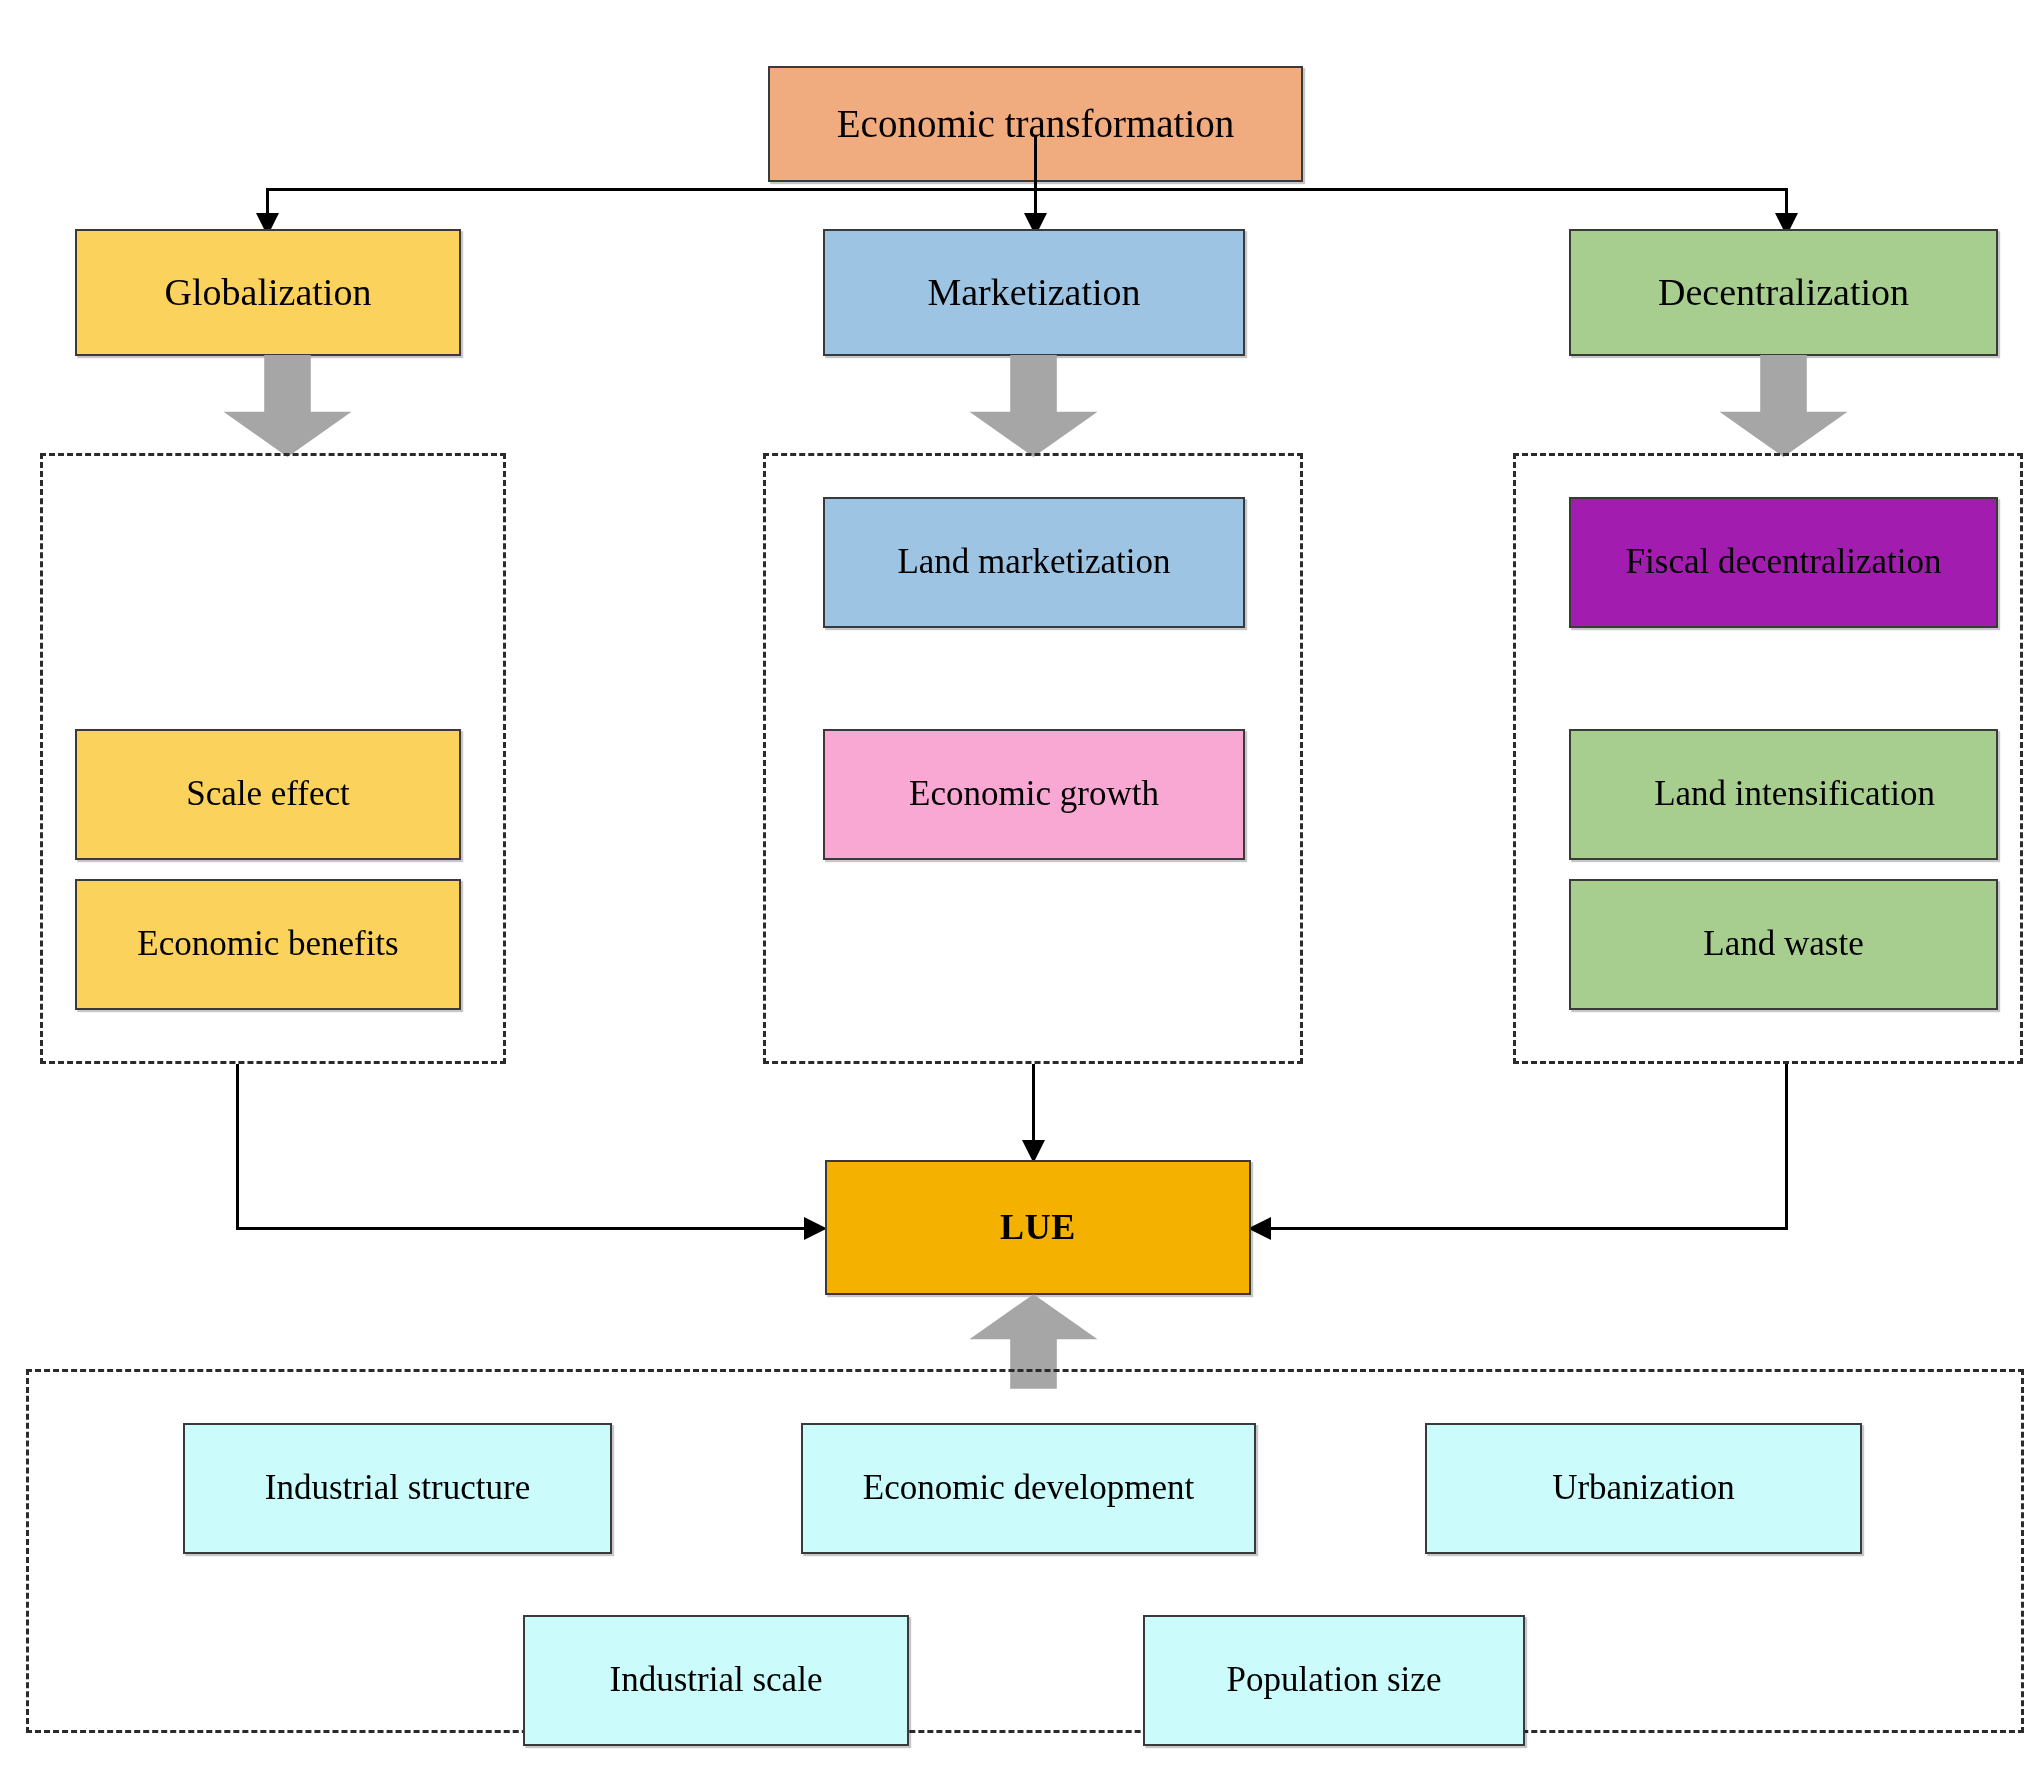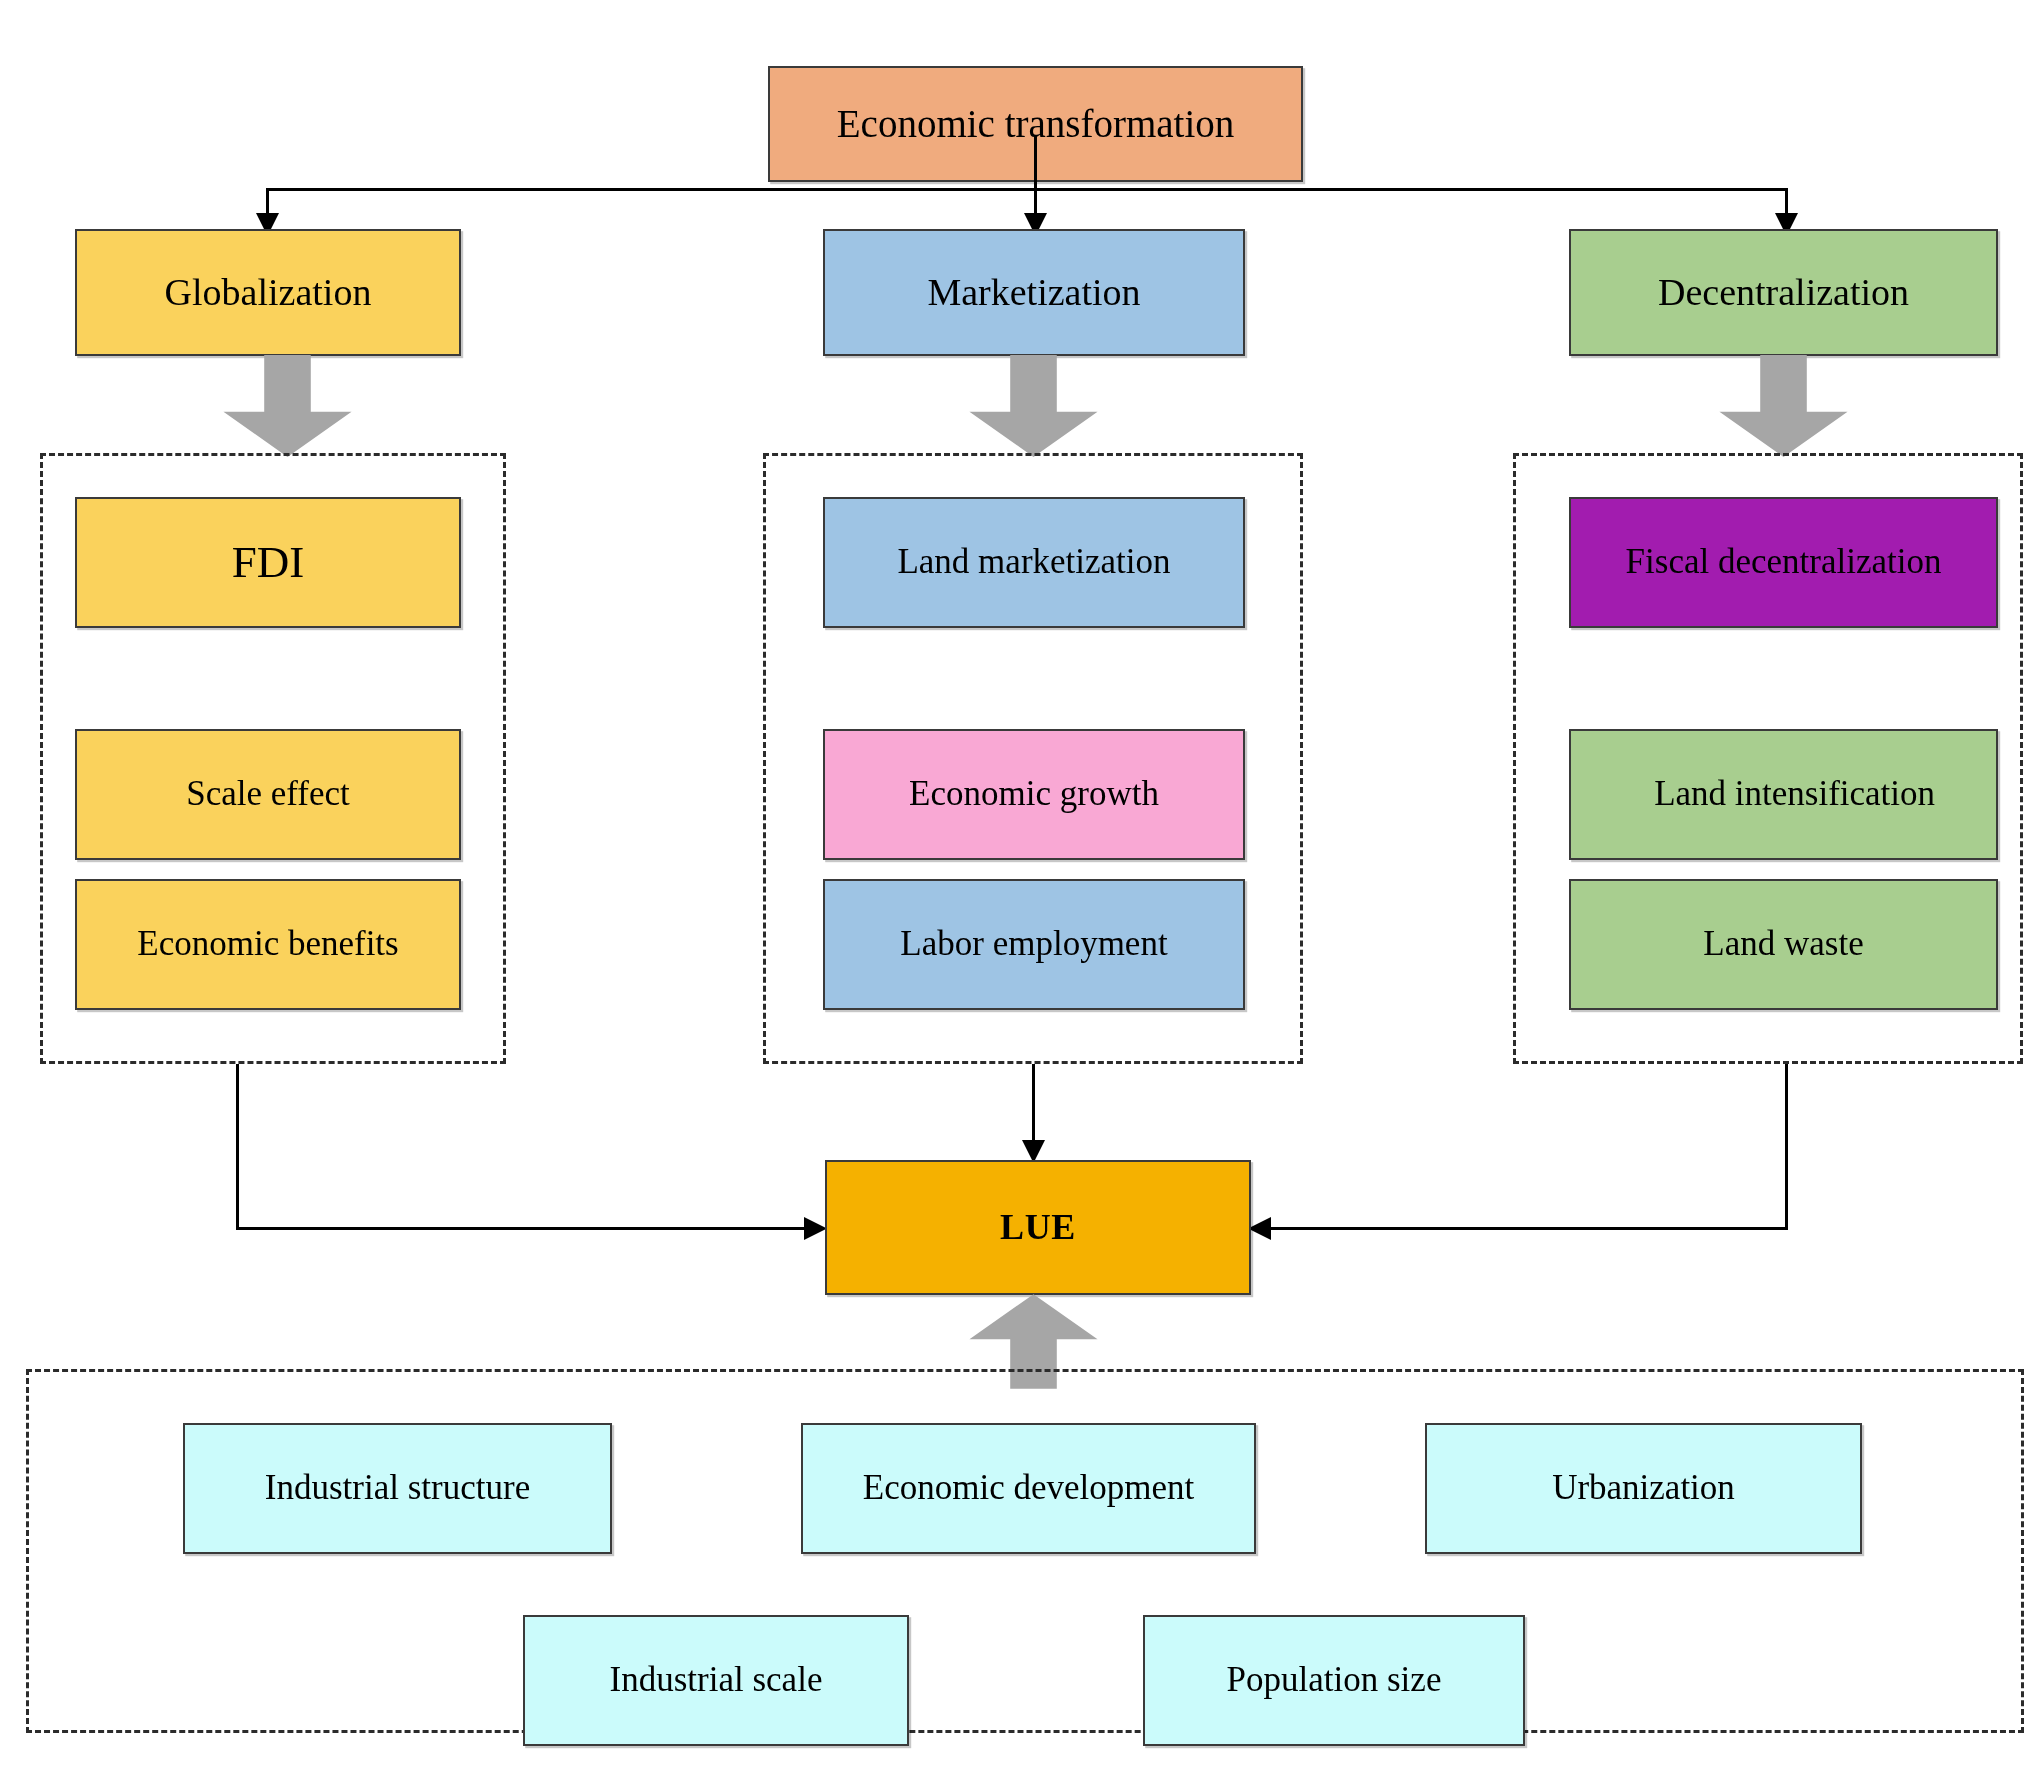--- a/index.html
+++ b/index.html
@@ -102,39 +102,33 @@
     <polygon points="58,0 122,0 122,78 178,78 90,140 2,78 58,78" fill="#A6A6A6"></polygon>
   </svg>
   <svg class="blockarrow" style="left:968px; top:355px;" width="131" height="102" viewBox="0 0 180 140">
     <polygon points="58,0 122,0 122,78 178,78 90,140 2,78 58,78" fill="#A6A6A6"></polygon>
   </svg>
   <svg class="blockarrow" style="left:1718px; top:355px;" width="131" height="102" viewBox="0 0 180 140">
     <polygon points="58,0 122,0 122,78 178,78 90,140 2,78 58,78" fill="#A6A6A6"></polygon>
   </svg>
 
   <div class="dashgroup" style="left:40px; top:453px; width:466px; height:611px;"></div>
-  <div class="node leaf-big" style="left:75px; top:497px; width:386px; height:131px; background:#FAD25C;">
-    <span>FDI</span>
-  </div>
   <div class="node leaf" style="left:75px; top:729px; width:386px; height:131px; background:#FAD25C;">
     <span>Scale effect</span>
   </div>
   <div class="node leaf" style="left:75px; top:879px; width:386px; height:131px; background:#FAD25C;">
     <span>Economic benefits</span>
   </div>
 
   <div class="dashgroup" style="left:763px; top:453px; width:540px; height:611px;"></div>
   <div class="node leaf" style="left:823px; top:497px; width:422px; height:131px; background:#9EC4E4;">
     <span>Land marketization</span>
   </div>
   <div class="node leaf" style="left:823px; top:729px; width:422px; height:131px; background:#f9a8d4;">
     <span>Economic growth</span>
-  </div>
-  <div class="node leaf" style="left:823px; top:879px; width:422px; height:131px; background:#9EC4E4;">
-    <span>Labor employment</span>
   </div>
 
   <div class="dashgroup" style="left:1513px; top:453px; width:510px; height:611px;"></div>
   <div class="node leaf" style="left:1569px; top:497px; width:429px; height:131px; background:#a21caf;">
     <span>Fiscal decentralization</span>
   </div>
   <div class="node leaf" style="left:1569px; top:729px; width:429px; height:131px; background:#A8CE8F;padding-left:28px;">
     <span>Land intensification</span>
   </div>
   <div class="node leaf" style="left:1569px; top:879px; width:429px; height:131px; background:#A8CE8F;">

